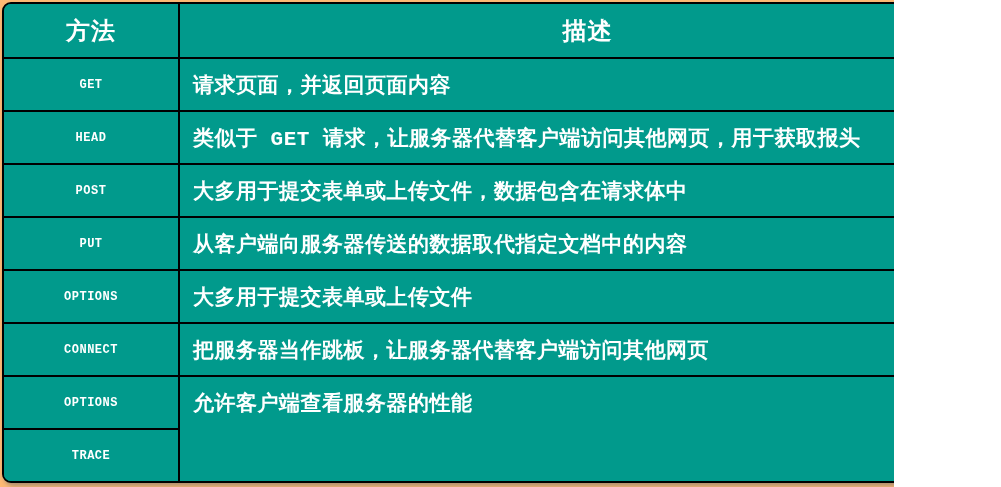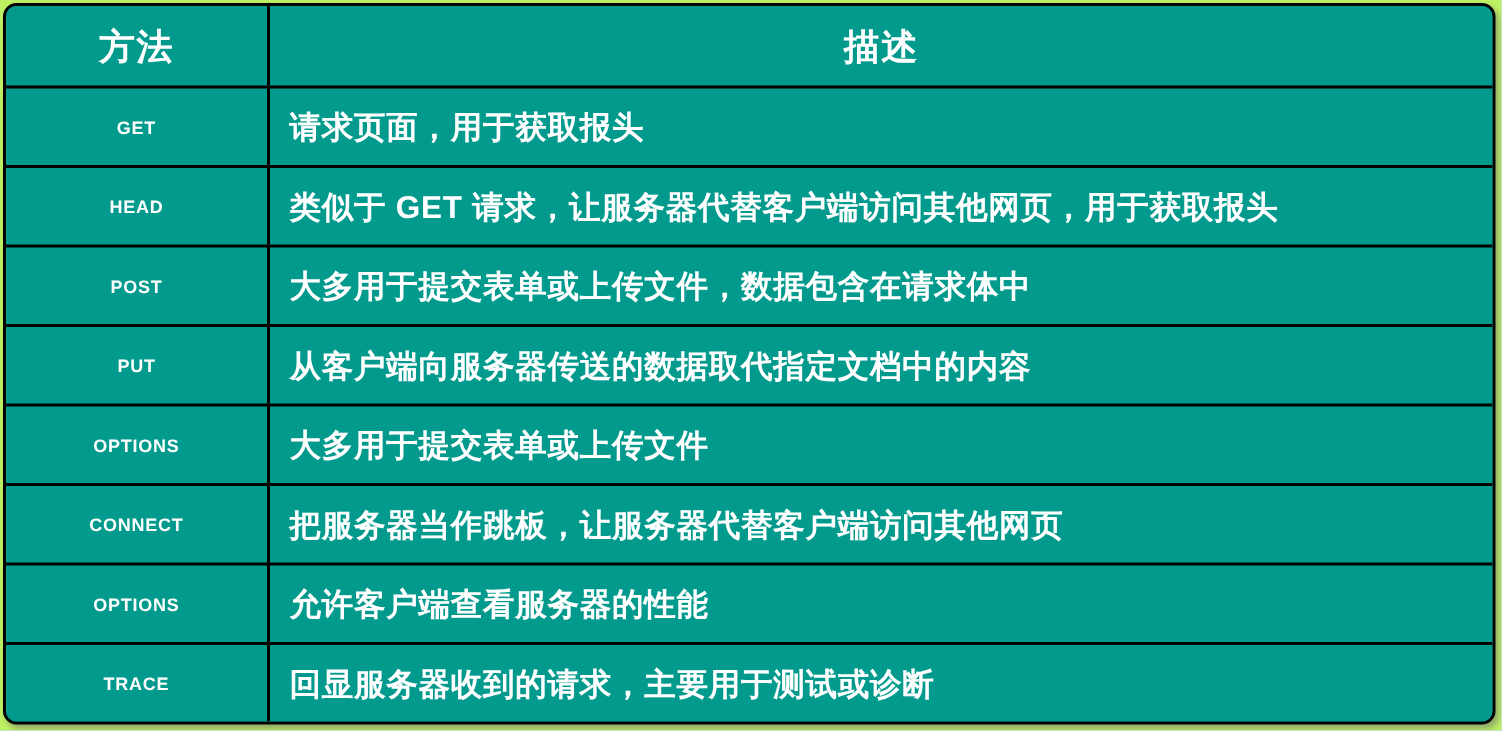--- a/index.html
+++ b/index.html
@@ -3,24 +3,25 @@
 <meta charset="utf-8">
 <style>
   html, body {
     margin: 0;
     padding: 0;
     background: #ffffff;
     font-family: "Liberation Sans", "DejaVu Sans", sans-serif;
   }
   .stage {
     position: relative;
-    width: 1001px;
+    width: 894px;
     height: 487px;
-    background: #bef264;
+    background: #fdba74;
     overflow: hidden;
+    font-family: Liberation Mono, monospace;
   }
   .table-outer {
     position: absolute;
     top: 2px;
     left: 2px;
     width: 991px;
     height: 477px;
     border: 2px solid #000000;
     border-radius: 9px;
     overflow: hidden;
@@ -68,30 +69,29 @@
 </head>
 <body>
 
 <div class="stage">
   <div class="table-outer" style="background: rgb(1, 154, 140);">
     <div class="grid">
       <div class="cell header col-method" style="background: rgb(1, 154, 140); color: rgb(255, 255, 255);">方法</div>
       <div class="cell header" style="background: rgb(1, 154, 140); color: rgb(255, 255, 255);">描述</div>
 
     <div class="cell method col-method rowline" style="background: rgb(1, 154, 140); color: rgb(255, 255, 255);">GET</div>
-        <div class="cell desc rowline" style="background: rgb(1, 154, 140); color: rgb(255, 255, 255);">请求页面，用于获取报头</div>
+        <div class="cell desc rowline" style="background: rgb(1, 154, 140); color: rgb(255, 255, 255);">请求页面，并返回页面内容</div>
         <div class="cell method col-method rowline" style="background: rgb(1, 154, 140); color: rgb(255, 255, 255);">HEAD</div>
         <div class="cell desc rowline" style="background: rgb(1, 154, 140); color: rgb(255, 255, 255);">类似于 GET 请求，让服务器代替客户端访问其他网页，用于获取报头</div>
         <div class="cell method col-method rowline" style="background: rgb(1, 154, 140); color: rgb(255, 255, 255);">POST</div>
         <div class="cell desc rowline" style="background: rgb(1, 154, 140); color: rgb(255, 255, 255);">大多用于提交表单或上传文件，数据包含在请求体中</div>
         <div class="cell method col-method rowline" style="background: rgb(1, 154, 140); color: rgb(255, 255, 255);">PUT</div>
         <div class="cell desc rowline" style="background: rgb(1, 154, 140); color: rgb(255, 255, 255);">从客户端向服务器传送的数据取代指定文档中的内容</div>
         <div class="cell method col-method rowline" style="background: rgb(1, 154, 140); color: rgb(255, 255, 255);">OPTIONS</div>
         <div class="cell desc rowline" style="background: rgb(1, 154, 140); color: rgb(255, 255, 255);">大多用于提交表单或上传文件</div>
         <div class="cell method col-method rowline" style="background: rgb(1, 154, 140); color: rgb(255, 255, 255);">CONNECT</div>
         <div class="cell desc rowline" style="background: rgb(1, 154, 140); color: rgb(255, 255, 255);">把服务器当作跳板，让服务器代替客户端访问其他网页</div>
         <div class="cell method col-method rowline" style="background: rgb(1, 154, 140); color: rgb(255, 255, 255);">OPTIONS</div>
         <div class="cell desc rowline" style="background: rgb(1, 154, 140); color: rgb(255, 255, 255);">允许客户端查看服务器的性能</div>
         <div class="cell method col-method rowline" style="background: rgb(1, 154, 140); color: rgb(255, 255, 255);">TRACE</div>
-        <div class="cell desc rowline" style="background: rgb(1, 154, 140); color: rgb(255, 255, 255);">回显服务器收到的请求，主要用于测试或诊断</div>
       </div>
   </div>
 </div>
 
 </body></html>

